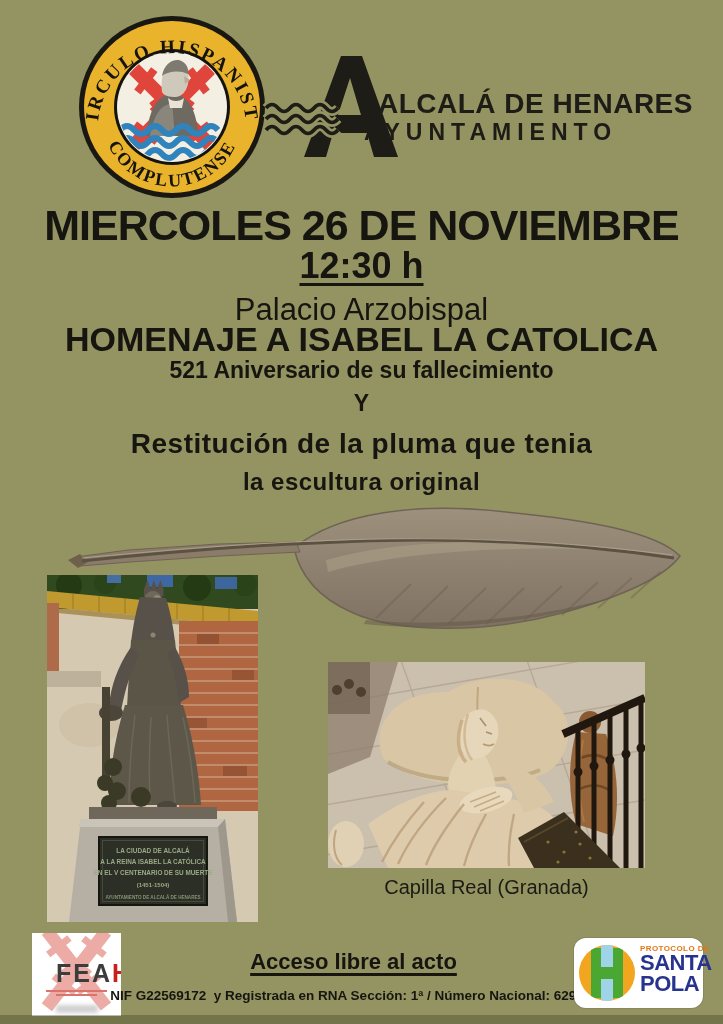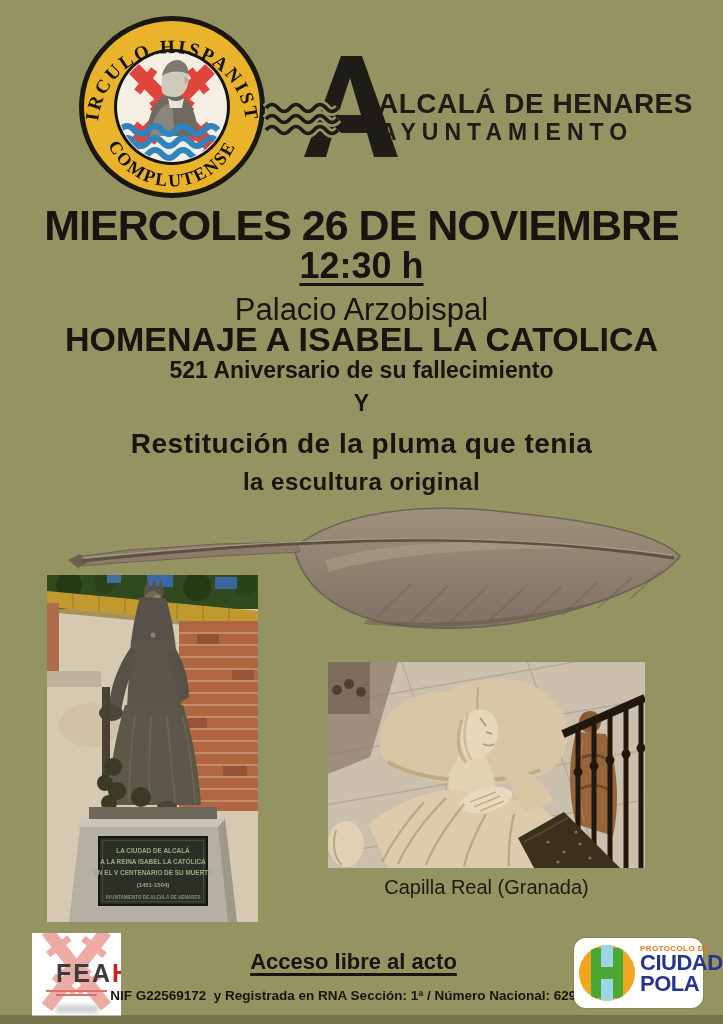--- a/index.html
+++ b/index.html
@@ -7,21 +7,21 @@
     position:relative;width:723px;height:1024px;overflow:hidden;
     background:#949362;
     font-family:"Liberation Sans",sans-serif;color:#16150f;
   }
   .abs{position:absolute;}
   .ctr{left:0;right:0;text-align:center;}
   
   #badge{left:76px;top:14px;width:192px;height:186px;}
   #citylogo{left:262px;top:56px;width:400px;height:110px;}
   #city-name{position:absolute;left:116px;top:32px;font-size:28px;font-weight:800;letter-spacing:.5px;color:#1d1c16;white-space:nowrap;text-align:center;}
-  #city-dept{position:absolute;left:118px;top:63px;font-size:23px;font-weight:600;letter-spacing:6px;color:#1d1c16;white-space:nowrap;}
+  #city-dept{position:absolute;left:102px;top:63px;font-size:23px;font-weight:600;letter-spacing:6px;color:#1d1c16;white-space:nowrap;}
   
   .title{top:201px;font-size:43px;font-weight:800;letter-spacing:-1px;white-space:nowrap;}
   .time{top:245px;font-size:36px;font-weight:800;text-decoration:underline;text-decoration-thickness:3px;text-underline-offset:5px;}
   .venue{top:292px;font-size:31px;font-weight:400;}
   .homage{top:320px;font-size:34px;font-weight:800;}
   .anniv{top:357px;font-size:23px;font-weight:700;}
   .conj{top:390px;font-size:23px;font-weight:700;}
   .rest1{top:428px;font-size:28px;font-weight:600;letter-spacing:.5px;text-align:center;}
   .rest2{top:468px;font-size:24px;font-weight:700;letter-spacing:.5px;}
   
@@ -378,19 +378,19 @@
       <circle cx="33" cy="35" r="28" fill="#f2a51e"></circle>
       <g clip-path="url(#spc)">
         <rect x="27" y="7" width="12" height="56" fill="#9fd4e8"></rect>
         <rect x="17" y="10" width="10" height="50" fill="#4aa832"></rect>
         <rect x="39" y="10" width="10" height="50" fill="#4aa832"></rect>
         <rect x="17" y="29" width="32" height="12" fill="#4aa832"></rect>
       </g>
     </svg>
     <div id="sp-text">
       <div id="sp-protocol">PROTOCOLO DE</div>
-      <div id="sp-l1">CIUDAD</div>
+      <div id="sp-l1">SANTA</div>
       <div id="sp-l2">POLA</div>
     </div>
   </div>
 
   <div id="bottom-shade" class="abs"></div>
 </div>
 
 </body></html>

